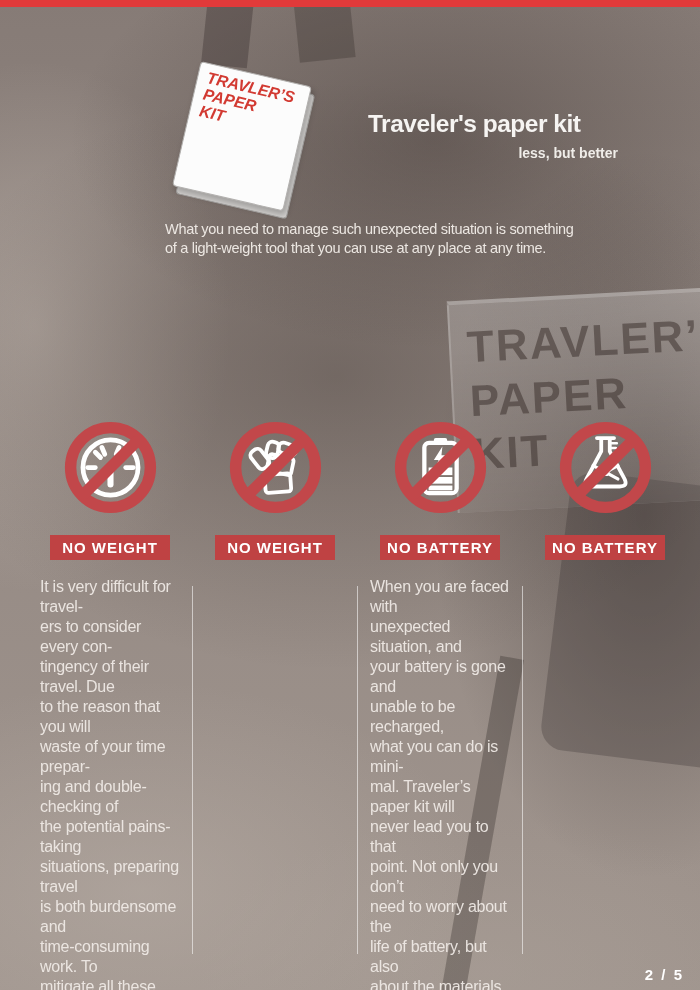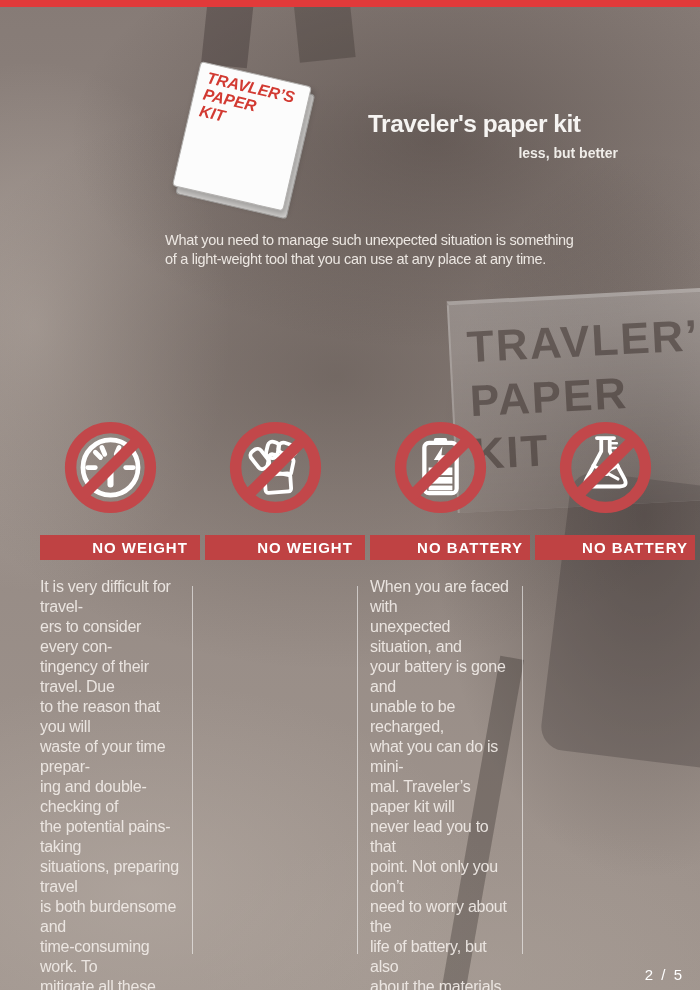--- a/index.html
+++ b/index.html
@@ -30,32 +30,32 @@
     color:rgba(62,51,47,0.55);letter-spacing:2px;white-space:pre-line;}
   
   .booklet{position:absolute;left:185px;top:72px;width:112px;height:128px;transform:rotate(13deg);}
   .booklet .pages{position:absolute;left:5px;top:7px;width:112px;height:126px;background:#d6d4d2;border:1px solid #a8a6a4;border-radius:4px;}
   .booklet .cover{position:absolute;left:0;top:0;width:112px;height:126px;background:#fcfcfc;border:1px solid #b3b1af;border-radius:4px;box-shadow:3px 4px 6px rgba(0,0,0,0.25);}
   .booklet .cover-text{position:absolute;top:7px;left:10px;color:#d23a32;font-style:italic;font-weight:bold;font-size:16px;line-height:1.05;white-space:pre-line;}
   
   .title-block{position:absolute;left:336px;top:110px;width:250px;margin-left:32px;}
   .title{font-size:24.5px;font-weight:bold;color:#f6f4f2;letter-spacing:-0.5px;white-space:nowrap;}
   .subtitle{text-align:right;font-size:14px;font-weight:bold;color:#f0ede9;margin-top:7px;}
-  .intro{position:absolute;left:165px;top:231px;width:445px;font-size:14.5px;letter-spacing:-0.3px;line-height:19px;color:#ece7e2;white-space:pre-line;}
+  .intro{position:absolute;left:165px;top:220px;width:445px;font-size:14.5px;letter-spacing:-0.3px;line-height:19px;color:#ece7e2;white-space:pre-line;}
   
   .columns{position:absolute;left:40px;top:420px;width:635px;display:flex;justify-content:space-between;}
   .column{width:140px;}
   .icon-wrap{width:95px;height:95px;margin:0 auto;}
   .no-label{width:120px;height:25px;margin:20px auto 0;background:#bf4243;color:#ffffff;
-    font-weight:bold;font-size:15px;letter-spacing:1px;text-align:center;line-height:25px;padding-left:40px;}
+    font-weight:bold;font-size:15px;letter-spacing:1px;text-align:center;line-height:25px;}
   .col-body{margin-top:17px;font-size:16px;letter-spacing:-0.25px;line-height:20px;
     color:rgba(241,236,231,0.92);white-space:pre-line;}
   .separator{position:absolute;width:1px;top:586px;height:368px;background:rgba(255,255,255,0.55);}
   .sep1{left:192px;} .sep2{left:357px;} .sep3{left:522px;}
-  .page-number{position:absolute;right:16px;bottom:7px;color:#ffffff;font-weight:normal;font-size:15px;letter-spacing:2px;}
+  .page-number{position:absolute;right:16px;bottom:7px;color:#ffffff;font-weight:bold;font-size:15px;letter-spacing:2px;}
 </style>
 </head>
 <body>
 
 <div class="page">
   <div class="strap-a"></div>
   <div class="strap-b"></div>
   <div class="strap-c"></div>
   <div class="mesh"></div>
 

